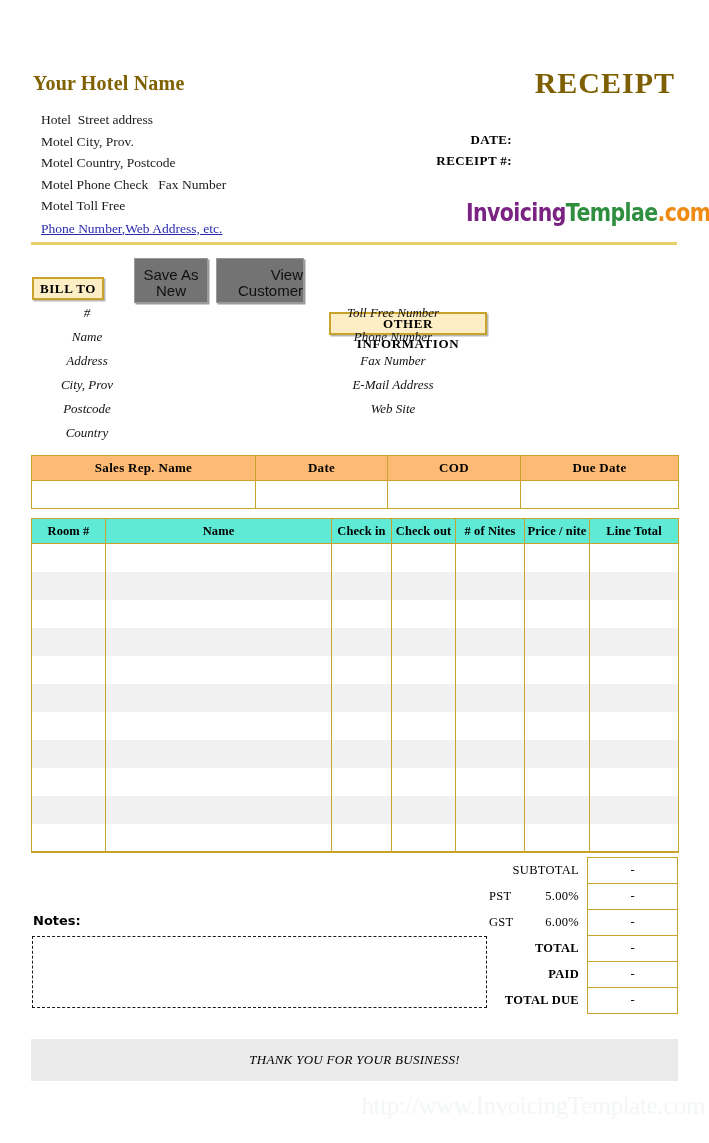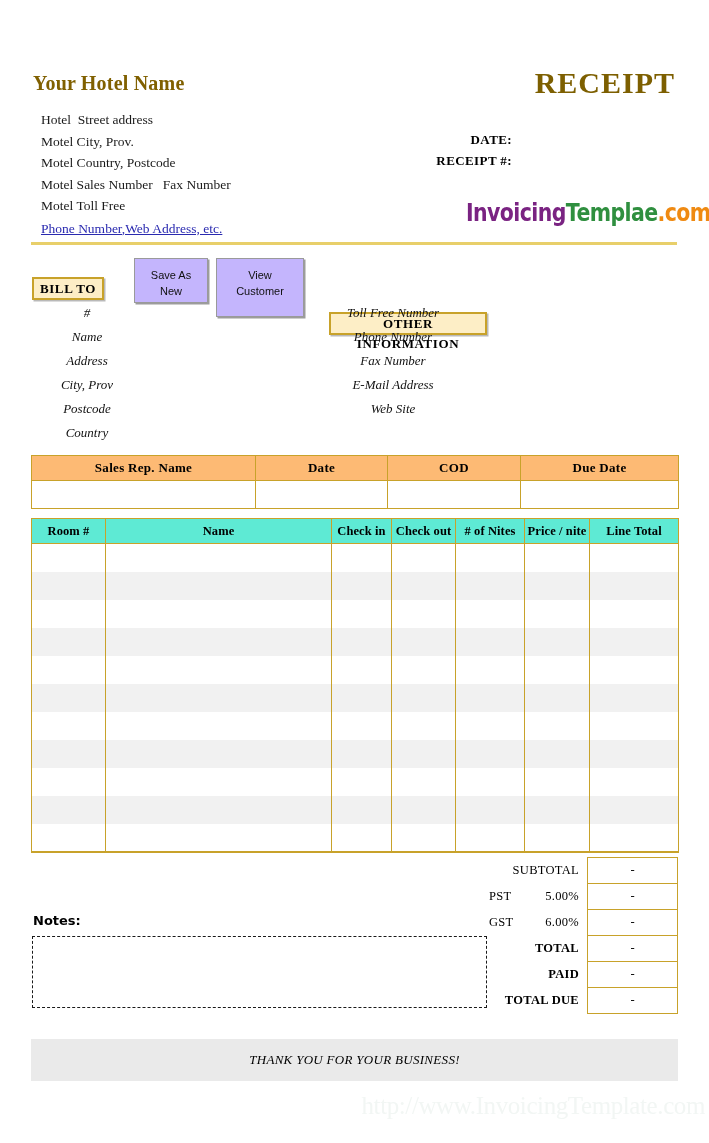--- a/index.html
+++ b/index.html
@@ -116,34 +116,34 @@
   .tag-other {
     left: 329px; top: 277px;
     width: 158px; height: 23px;
     line-height: 20px;
     margin-top: 35px;
   }
 
   
   .winbtn {
     position: absolute;
-    background: #c4b5fd;
+    background: #737373;
     border: 1px solid #9a9a9a;
     box-sizing: border-box;
     box-shadow: 1.5px 1.5px 0 #9c9c9c;
     font-family: "Liberation Sans", sans-serif;
-    font-size: 11px;
+    font-size: 15px;
     color: #101010;
     text-align: center;
     line-height: 16px;
     padding-top: 8px;
     cursor: default;
   }
   .btn-save { left: 134px; top: 258px; width: 74px; height: 45px; }
-  .btn-view { left: 216px; top: 258px; width: 88px; height: 59px; }
+  .btn-view { left: 216px; top: 258px; width: 88px; height: 45px; text-align: right; }
 
   
   .fieldlist { position: absolute; }
   .fieldlist .f {
     font-family: "Liberation Serif", serif;
     font-style: italic;
     font-size: 13px;
     line-height: 24px;
     color: #111111;
   }
@@ -286,21 +286,21 @@
 <body>
 
 <div class="page">
 
   <div class="hotel-name">Your Hotel Name</div>
 
   <div class="addr-block">
     <div class="addr-line">Hotel  Street address</div>
     <div class="addr-line">Motel City, Prov.</div>
     <div class="addr-line">Motel Country, Postcode</div>
-    <div class="addr-line">Motel Sales Number   Fax Number</div>
+    <div class="addr-line">Motel Phone Check   Fax Number</div>
     <div class="addr-line">Motel Toll Free</div>
     <a class="addr-link" href="#">Phone Number,Web Address, etc.</a>
   </div>
 
   <div class="receipt-title">RECEIPT</div>
   <div class="meta-row meta-date">DATE:</div>
   <div class="meta-row meta-rcpt">RECEIPT #:</div>
 
   <div class="logo">
     <span class="seg-a">Invoicing</span><span class="seg-b">Templae</span><span class="seg-c">.com</span>

